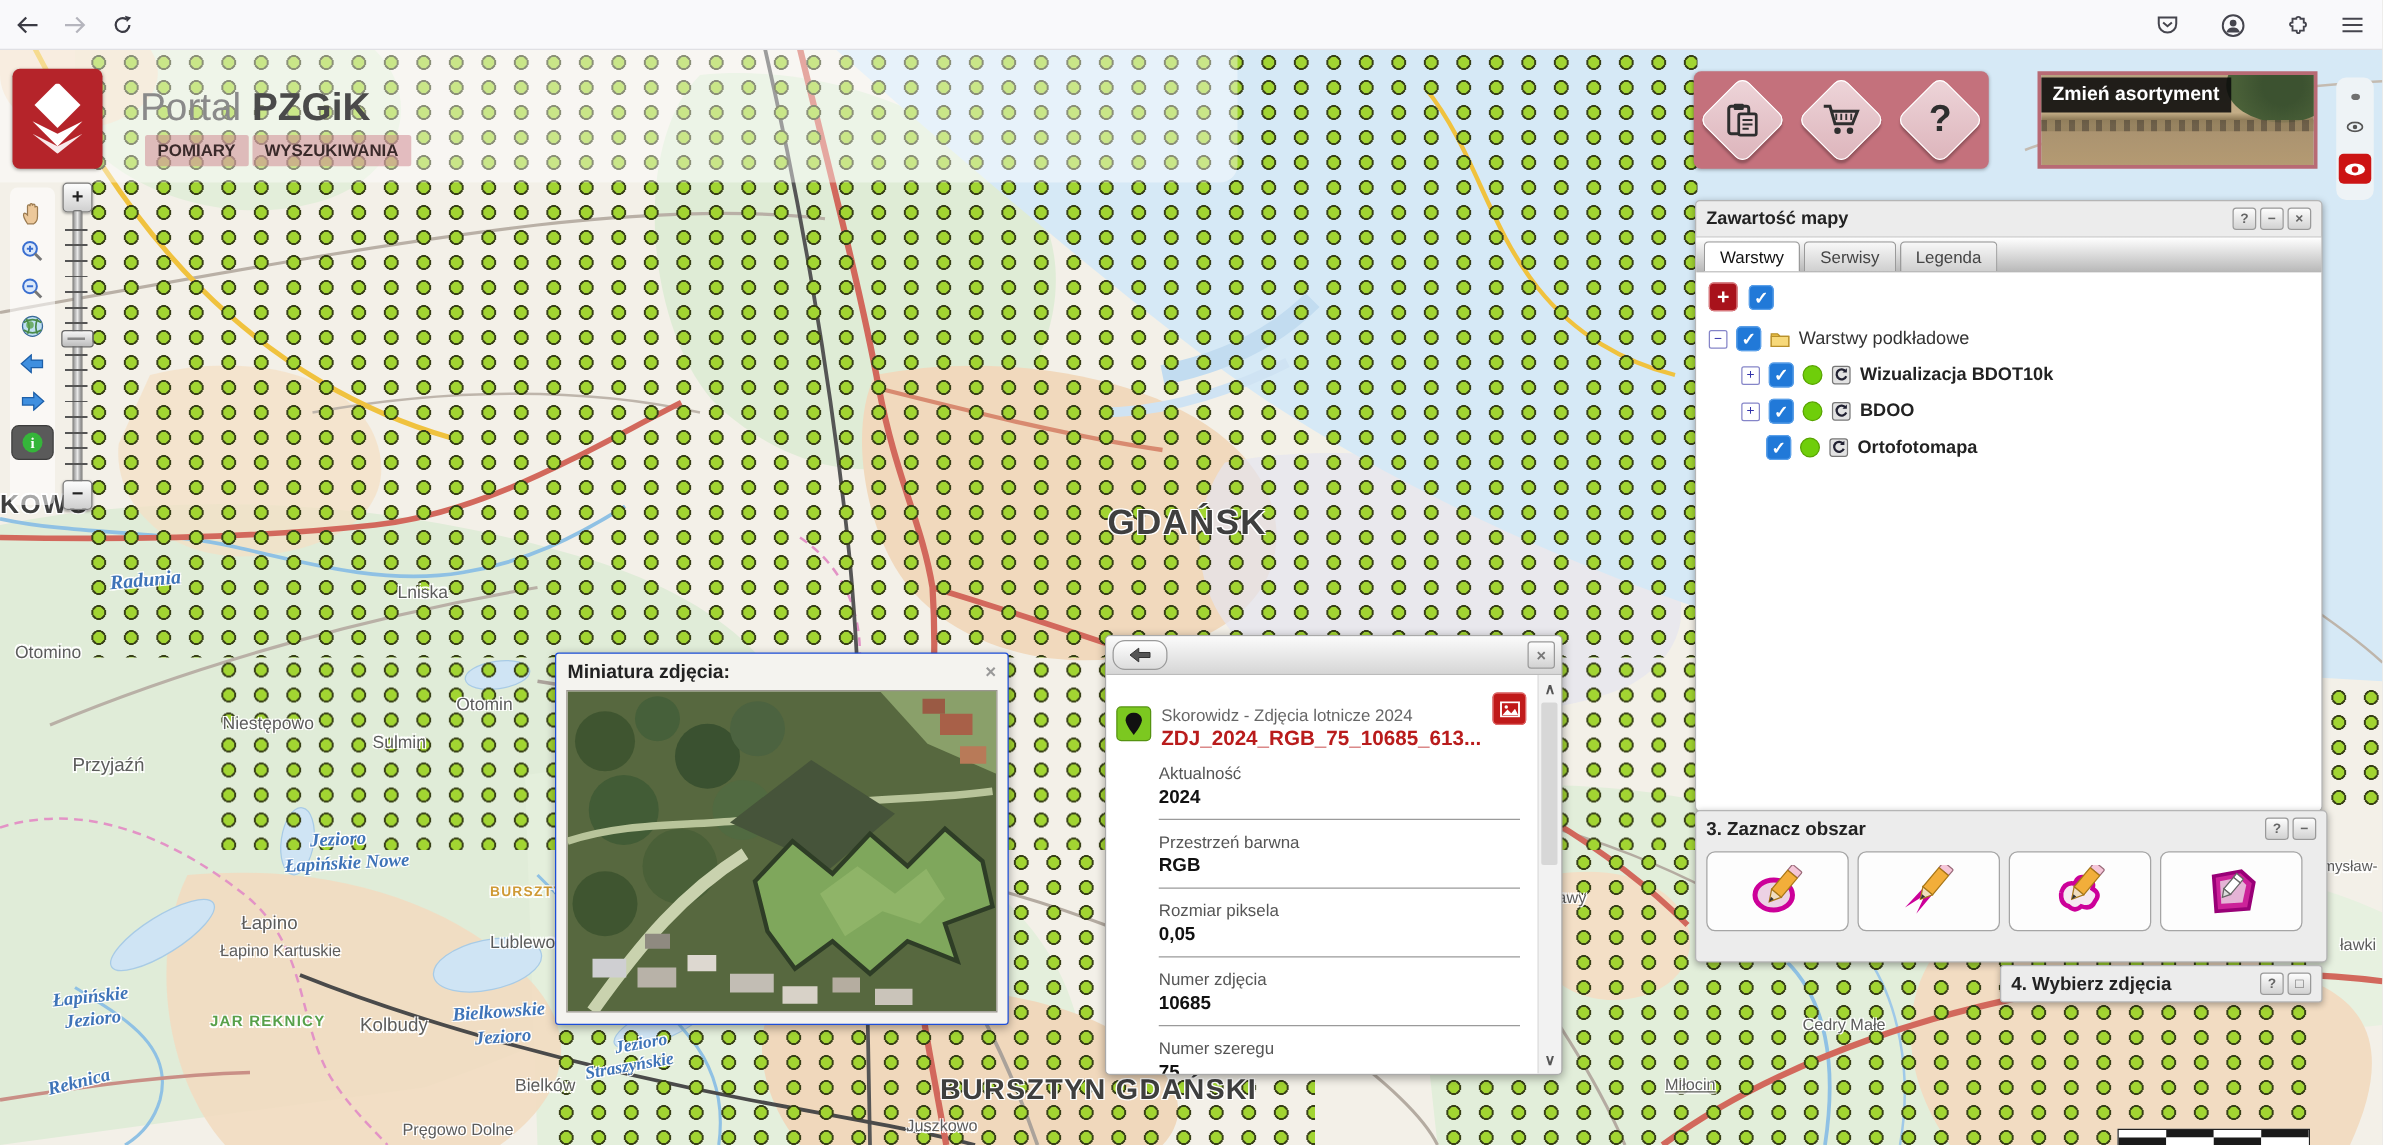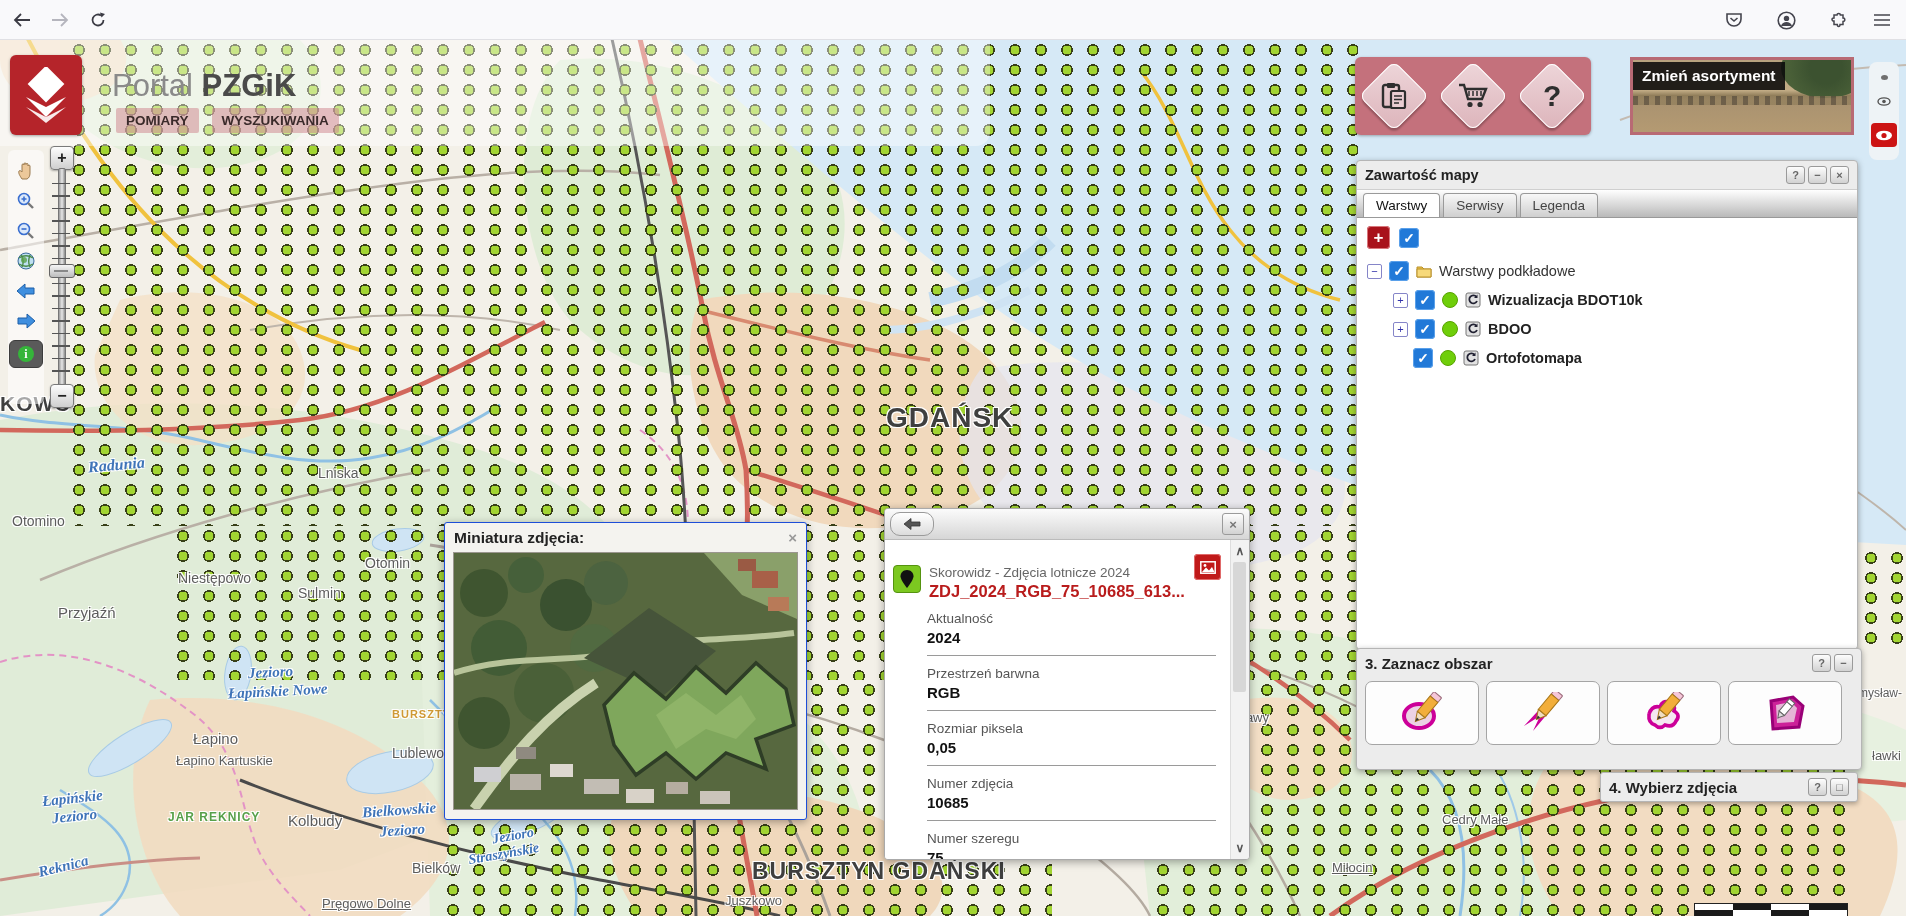--- a/index.html
+++ b/index.html
@@ -34,21 +34,21 @@
   .map-label.green{color:#58a04a;font-weight:bold;letter-spacing:1px;}
   .map-label.orange{color:#cf9a35;font-weight:bold;letter-spacing:1px;}
 
   
   #header-overlay{left:0;top:40px;width:990px;height:106px;background:rgba(255,255,255,0.42);
     border-radius:0 0 14px 0;z-index:5;}
   #logo{left:10px;top:55px;width:72px;height:80px;background:#b5242a;border-radius:6px;
     z-index:6;display:flex;align-items:center;justify-content:center;box-shadow:0 1px 3px rgba(0,0,0,.35);}
   #portal-title{left:112px;top:68px;z-index:6;font-size:31px;color:#8a8a8a;}
   #portal-title b{color:#4a4a4a;font-weight:bold;}
-  #header-tabs{left:116px;top:108px;z-index:6;display:flex;gap:13px;}
+  #header-tabs{left:116px;top:108px;z-index:6;display:flex;gap:3px;}
   .hdr-tab{background:rgba(205,130,140,0.5);color:#3a2a2a;font-weight:bold;font-size:13.5px;
     padding:5px 10px;border-radius:2px;}
 
   
   #left-tools{left:8px;top:150px;width:36px;height:254px;background:rgba(255,255,255,0.55);
     border-radius:6px;z-index:6;display:flex;flex-direction:column;align-items:center;padding-top:6px;box-sizing:border-box;}
   .ltool{width:28px;height:30px;display:flex;align-items:center;justify-content:center;}
   #info-btn{width:32px;height:26px;background:#5a5a5a;border:1px solid #3c3c3c;border-radius:6px;
     display:flex;align-items:center;justify-content:center;margin-top:4px;}
   #info-dot{width:16px;height:16px;border-radius:50%;background:#35b53a;color:#fff;font-size:12px;
@@ -246,21 +246,21 @@
         <span class="map-label town" style="left: 12px; top: 513px; font-size: 14px;">Otomino</span>
         <span class="map-label town" style="left: 58px; top: 604px; font-size: 15px;">Przyjaźń</span>
         <span class="map-label town" style="left: 178px; top: 570px; font-size: 14px;">Niestępowo</span>
         <span class="map-label town" style="left: 298px; top: 585px; font-size: 14px;">Sulmin</span>
         <span class="map-label town" style="left: 365px; top: 555px; font-size: 14px;">Otomin</span>
         <span class="map-label town" style="left: 193px; top: 730px; font-size: 15px;">Łapino</span>
         <span class="map-label town" style="left: 176px; top: 753px; font-size: 13px;">Łapino Kartuskie</span>
         <span class="map-label town" style="left: 288px; top: 812px; font-size: 15px;">Kolbudy</span>
         <span class="map-label town" style="left: 392px; top: 745px; font-size: 14px;">Lublewo</span>
         <span class="map-label town" style="left: 412px; top: 860px; font-size: 14px;">Bielków</span>
-        <span class="map-label town" style="left: 322px; top: 896px; font-size: 13px; text-decoration: underline;">Pręgowo Dolne</span>
+        <span class="map-label town" style="left: 322px; top: 896px; font-size: 13px;">Pręgowo Dolne</span>
         <span class="map-label town" style="left: 1442px; top: 812px; font-size: 13px;">Cedry Małe</span>
         <span class="map-label town" style="left: 1332px; top: 860px; font-size: 13px; text-decoration: underline;">Miłocin</span>
         <span class="map-label town" style="left: 725px; top: 893px; font-size: 13px;">Juszkowo</span>
         <span class="map-label town" style="left: 1243px; top: 710px; font-size: 13px;">ławy</span>
         <span class="map-label town" style="left: 1872px; top: 748px; font-size: 13px;">ławki</span>
         <span class="map-label town" style="left: 1858px; top: 686px; font-size: 12px;">mysław-</span>
         <span class="map-label orange" style="left: 392px; top: 708px; font-size: 11px;">BURSZTYN</span>
         <span class="map-label water" style="left: 88px; top: 456px; font-size: 16px; transform: rotate(-5deg);">Radunia</span>
         <span class="map-label water" style="left: 248px; top: 664px; font-size: 15px; transform: rotate(-3deg);">Jezioro</span>
         <span class="map-label water" style="left: 228px; top: 683px; font-size: 15px; transform: rotate(-3deg);">Łapińskie Nowe</span>

